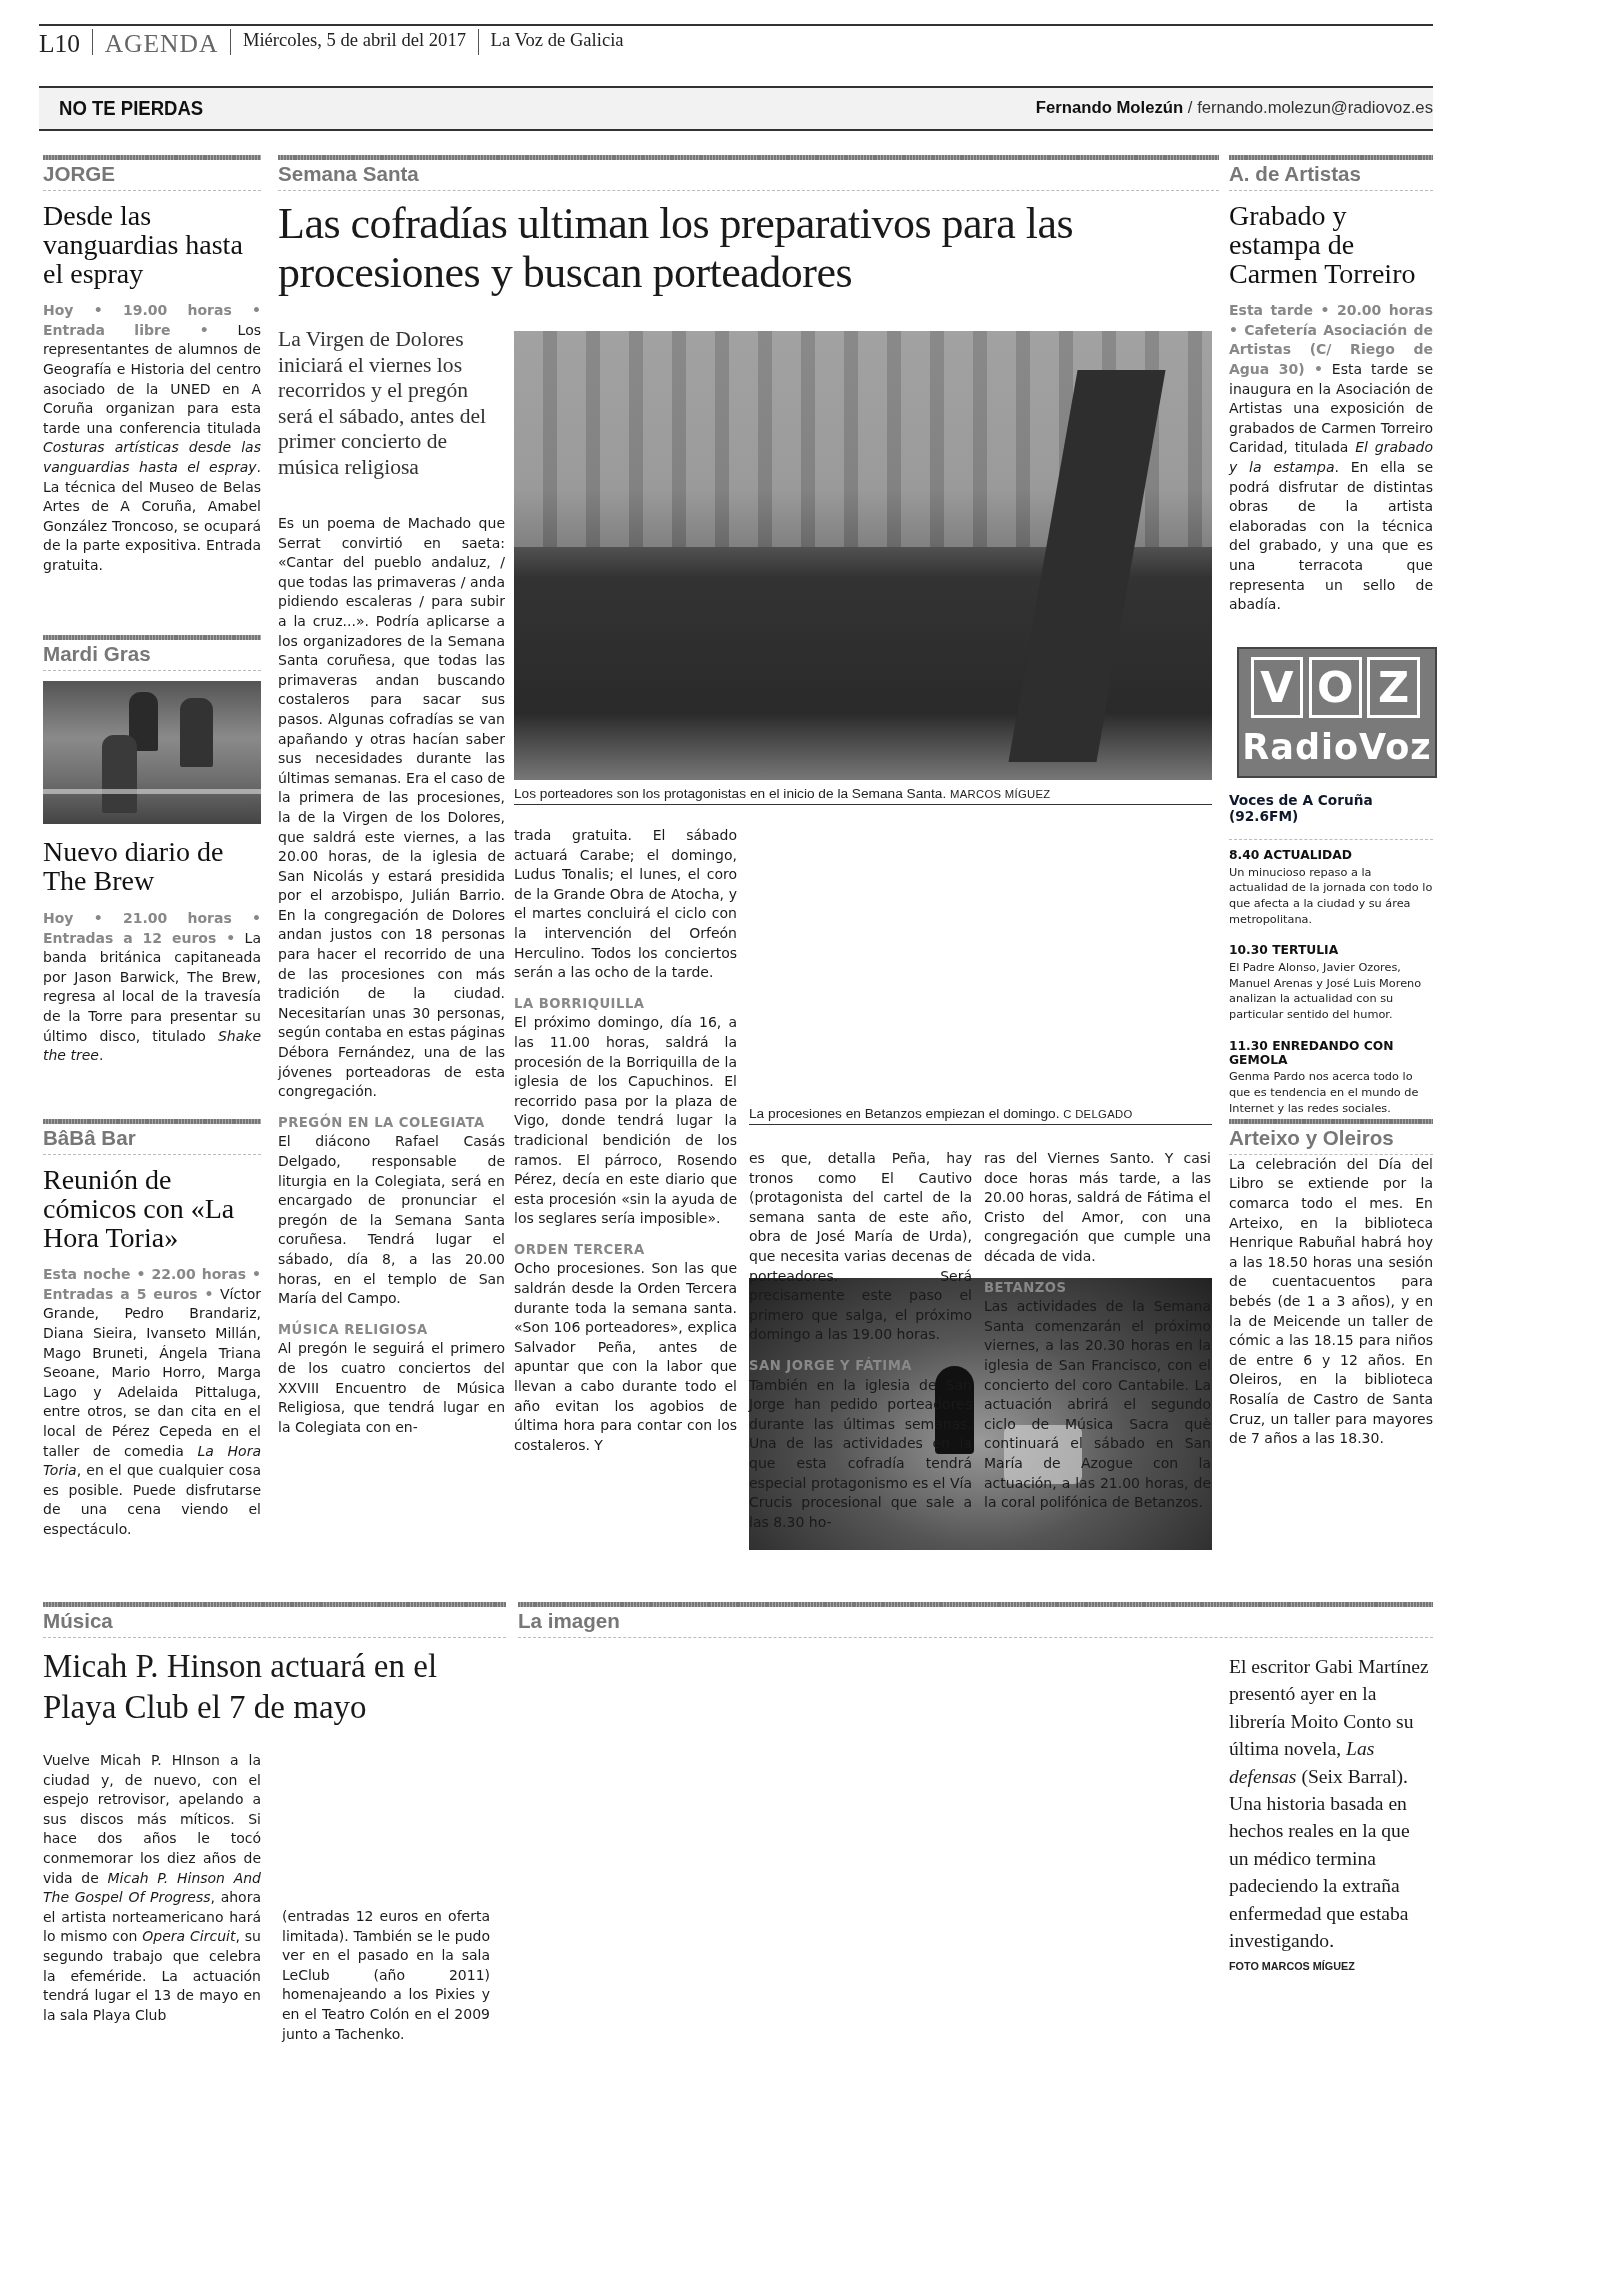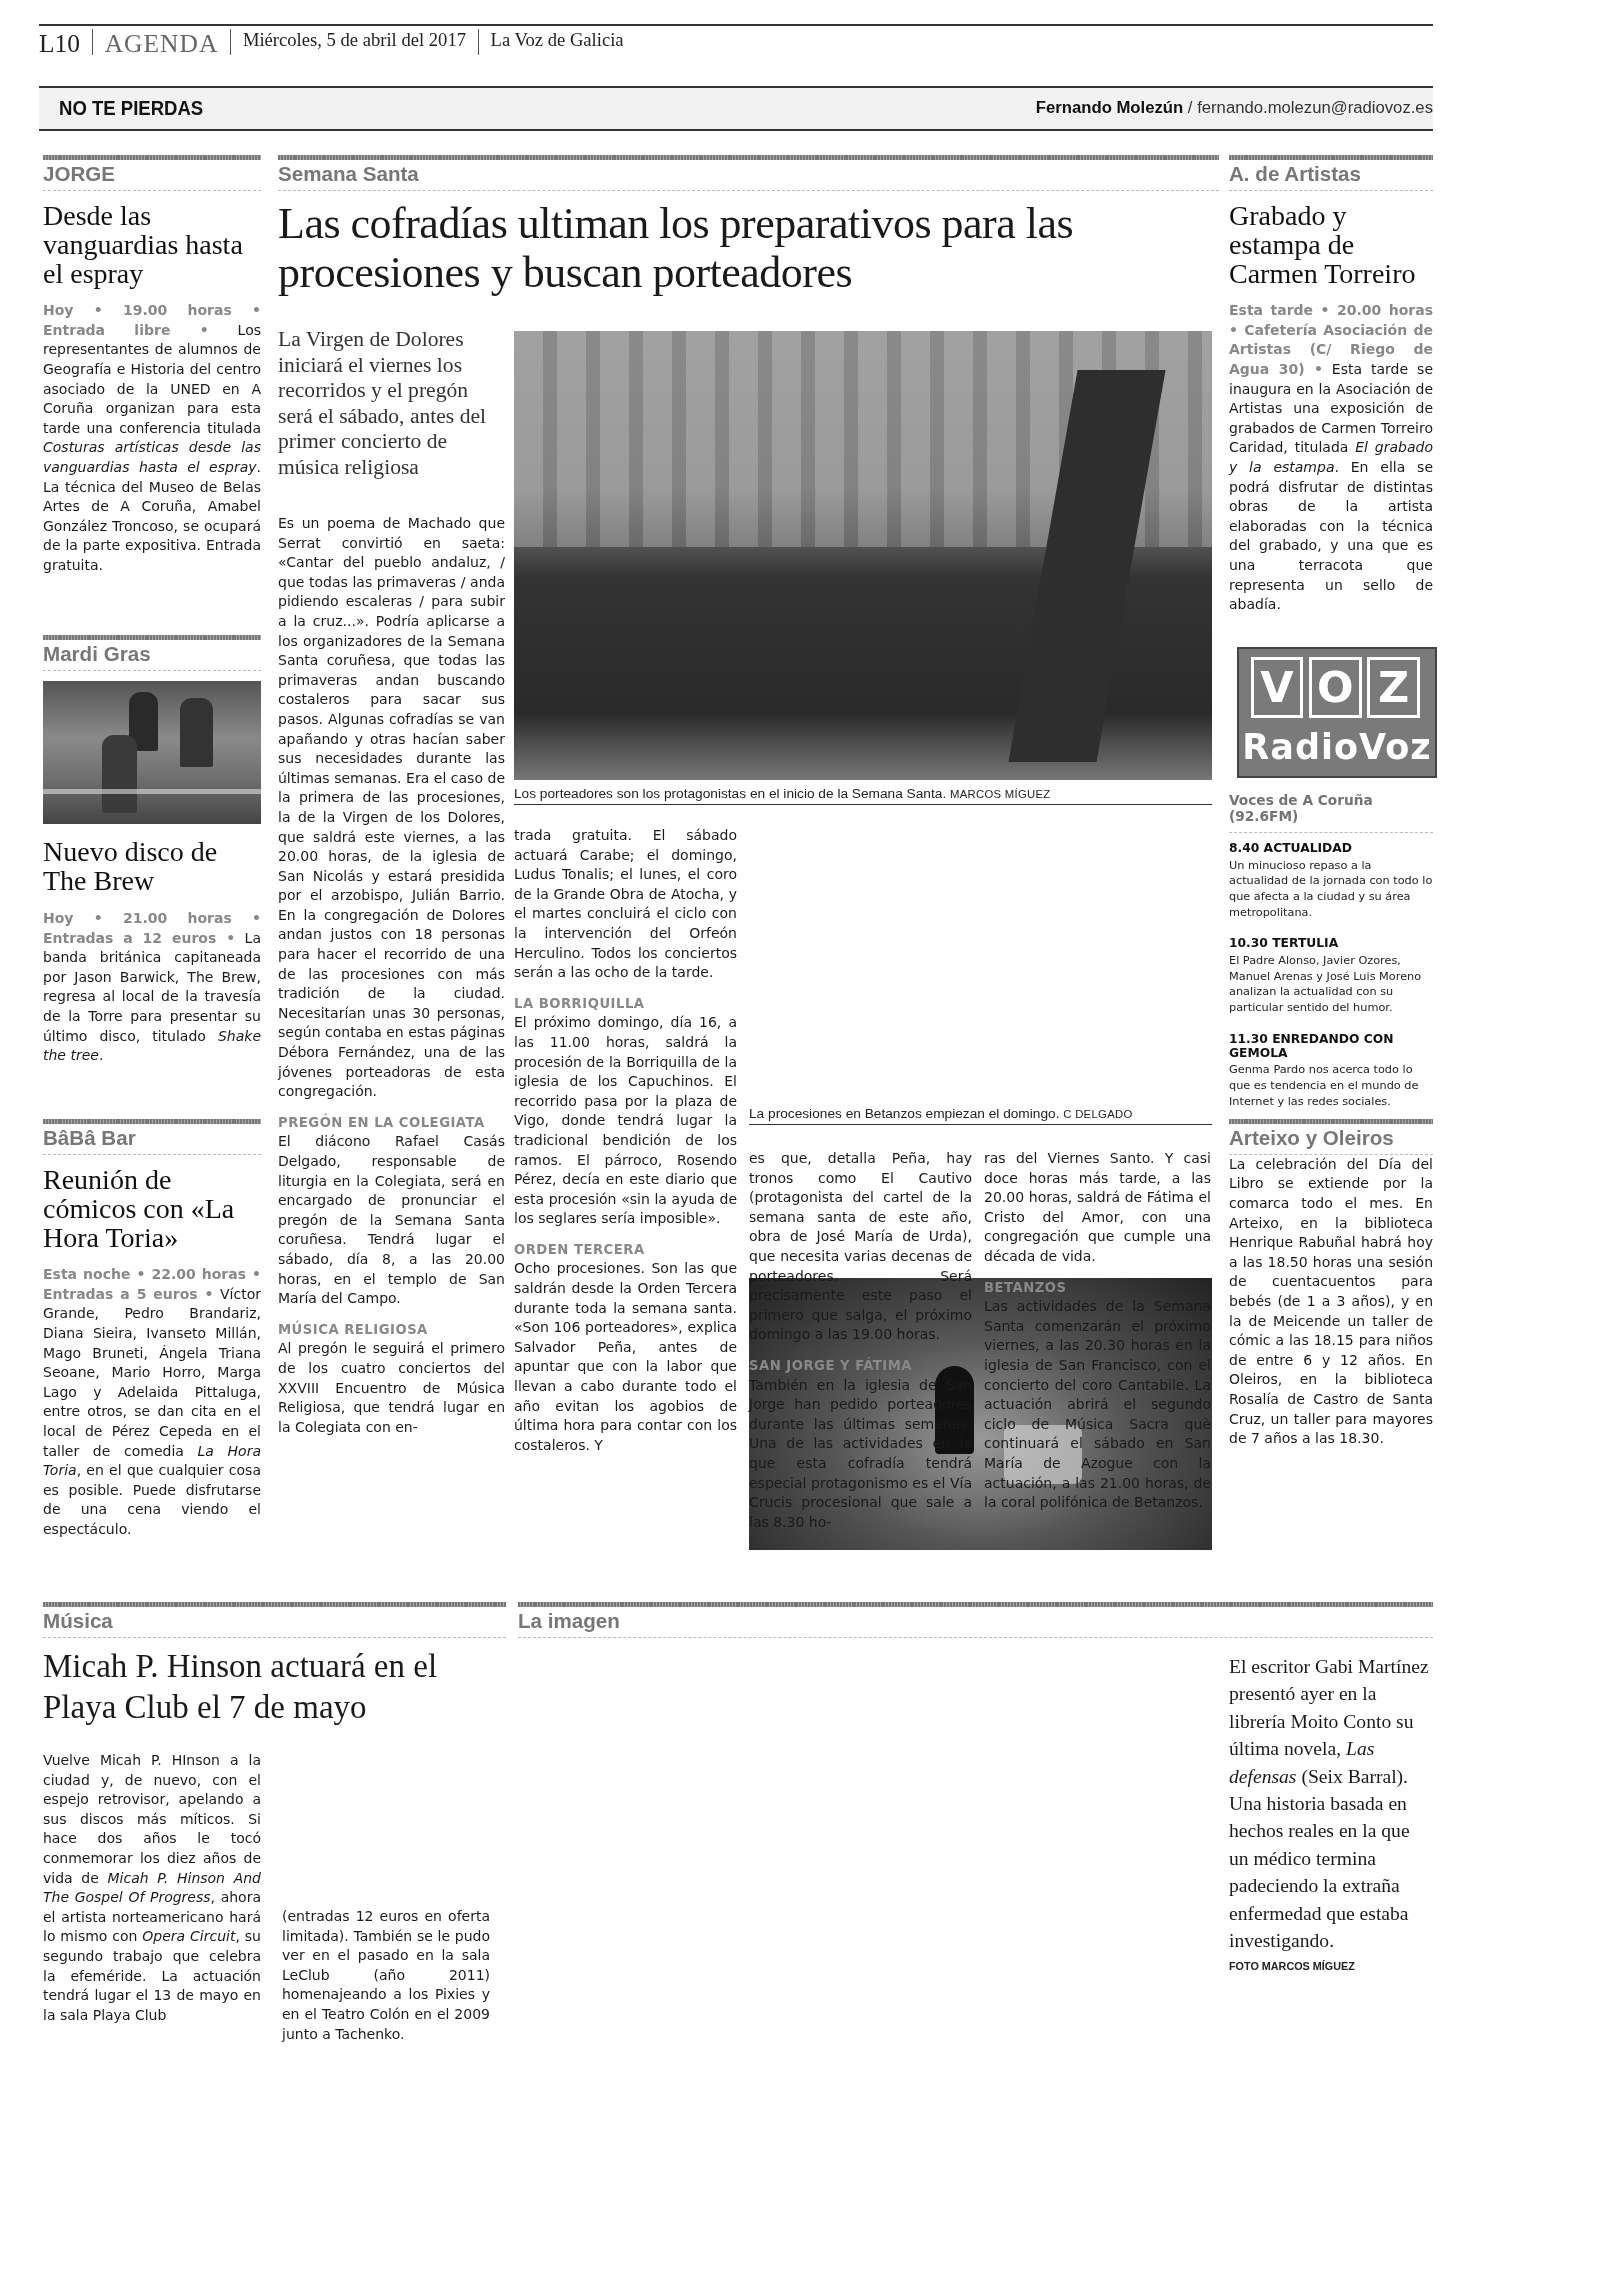--- a/index.html
+++ b/index.html
@@ -38,21 +38,21 @@
   .col-right { left: 1229px; width: 204px; }
 
   .main-hed { left: 278px; top: 199px; width: 941px; font-family: "Liberation Serif", serif; font-size: 44px; line-height: 49px; color: #1a1a1a; letter-spacing: -0.5px; }
   .deck { left: 278px; top: 327px; width: 227px; font-family: "Liberation Serif", serif; font-size: 21.6px; line-height: 25.5px; color: #333; }
 
   .radio-logo { left: 1237px; top: 647px; width: 196px; height: 127px; background: #7a7a7a; border: 2px solid #444; }
   .radio-logo .voz { position: absolute; left: 11.8px; top: 7.8px; width: 169px; height: 61px; display: flex; gap: 5.9px; }
   .radio-logo .voz span { flex: 1; border: 3.9px solid #fff; color: #fff; font-family: "DejaVu Sans", sans-serif; font-size: 43px; font-weight: bold; display: flex; align-items: center; justify-content: center; line-height: 1; }
   .radio-logo .rv { position: absolute; left: 0; right: 0; top: 78px; text-align: center; color: #fff; font-family: "DejaVu Sans", sans-serif; font-weight: bold; font-size: 35px; letter-spacing: 1px; }
 
-  .radio-title { font-family: "DejaVu Sans", sans-serif; font-weight: bold; font-size: 13.7px; color: #737373; border-bottom: 1px dashed #bbb; padding-bottom: 8px; }
+  .radio-title { font-family: "DejaVu Sans", sans-serif; font-weight: bold; font-size: 13.7px; color: #0f172a; border-bottom: 1px dashed #bbb; padding-bottom: 15px; }
   .prog { margin-top: 7.8px; }
   .prog .t { font-family: "DejaVu Sans", sans-serif; font-weight: bold; font-size: 12.3px; color: #111; }
   .prog .d { font-family: "DejaVu Sans", sans-serif; font-size: 11.3px; line-height: 15.7px; color: #222; margin-top: 2.9px; }
 
   .musica-hed { font-family: "Liberation Serif", serif; font-size: 33px; line-height: 41px; color: #1a1a1a; margin-top: 7.8px; }
   .imagen-text { font-family: "Liberation Serif", serif; font-size: 19.6px; line-height: 27.4px; color: #1a1a1a; }
   .credit-small { font-family: "Liberation Sans", sans-serif; font-size: 10.8px; font-weight: bold; color: #222; margin-top: 5.9px; }
 </style>
 </head>
 <body>
@@ -82,21 +82,21 @@
 
 <div class="abs col-left" style="top:635px;">
   <div class="label-bar"></div>
   <div class="label">Mardi Gras</div>
   <div class="photo" style="height:143px; margin-top:9.8px; background: linear-gradient(180deg,#555 0%,#8a8a8a 40%,#6d6d6d 70%,#444 100%);">
     <div class="abs" style="left:86px;top:11.8px;width:29px;height:59px;background:#2a2a2a;border-radius:11.8px 11.8px 2px 2px;"></div>
     <div class="abs" style="left:137px;top:17.6px;width:33px;height:69px;background:#333;border-radius:11.8px 11.8px 2px 2px;"></div>
     <div class="abs" style="left:59px;top:54px;width:35px;height:78px;background:#3a3a3a;border-radius:11.8px 11.8px 2px 2px;"></div>
     <div class="abs" style="left:0;top:108px;width:218px;height:5.9px;background:#ddd;opacity:.6;"></div>
   </div>
-  <div class="hed" style="margin-top:13.7px;">Nuevo disco de The Brew</div>
+  <div class="hed" style="margin-top:13.7px;">Nuevo diario de The Brew</div>
   <div class="body"><span class="meta">Hoy • 21.00 horas • Entradas a 12 euros •</span><span> La banda británica capitaneada por Jason Barwick, The Brew, regresa al local de la travesía de la Torre para presentar su último disco, titulado </span><i>Shake the tree</i><span>.</span></div>
 </div>
 
 <div class="abs col-left" style="top:1119px;">
   <div class="label-bar"></div>
   <div class="label">BâBâ Bar</div>
   <div class="hed">Reunión de cómicos con «La Hora Toria»</div>
   <div class="body"><span class="meta">Esta noche • 22.00 horas • Entradas a 5 euros •</span><span> Víctor Grande, Pedro Brandariz, Diana Sieira, Ivanseto Millán, Mago Bruneti, Ángela Triana Seoane, Mario Horro, Marga Lago y Adelaida Pittaluga, entre otros, se dan cita en el local de Pérez Cepeda en el taller de comedia </span><i>La Hora Toria</i><span>, en el que cualquier cosa es posible. Puede disfrutarse de una cena viendo el espectáculo.</span></div>
 </div>
 

